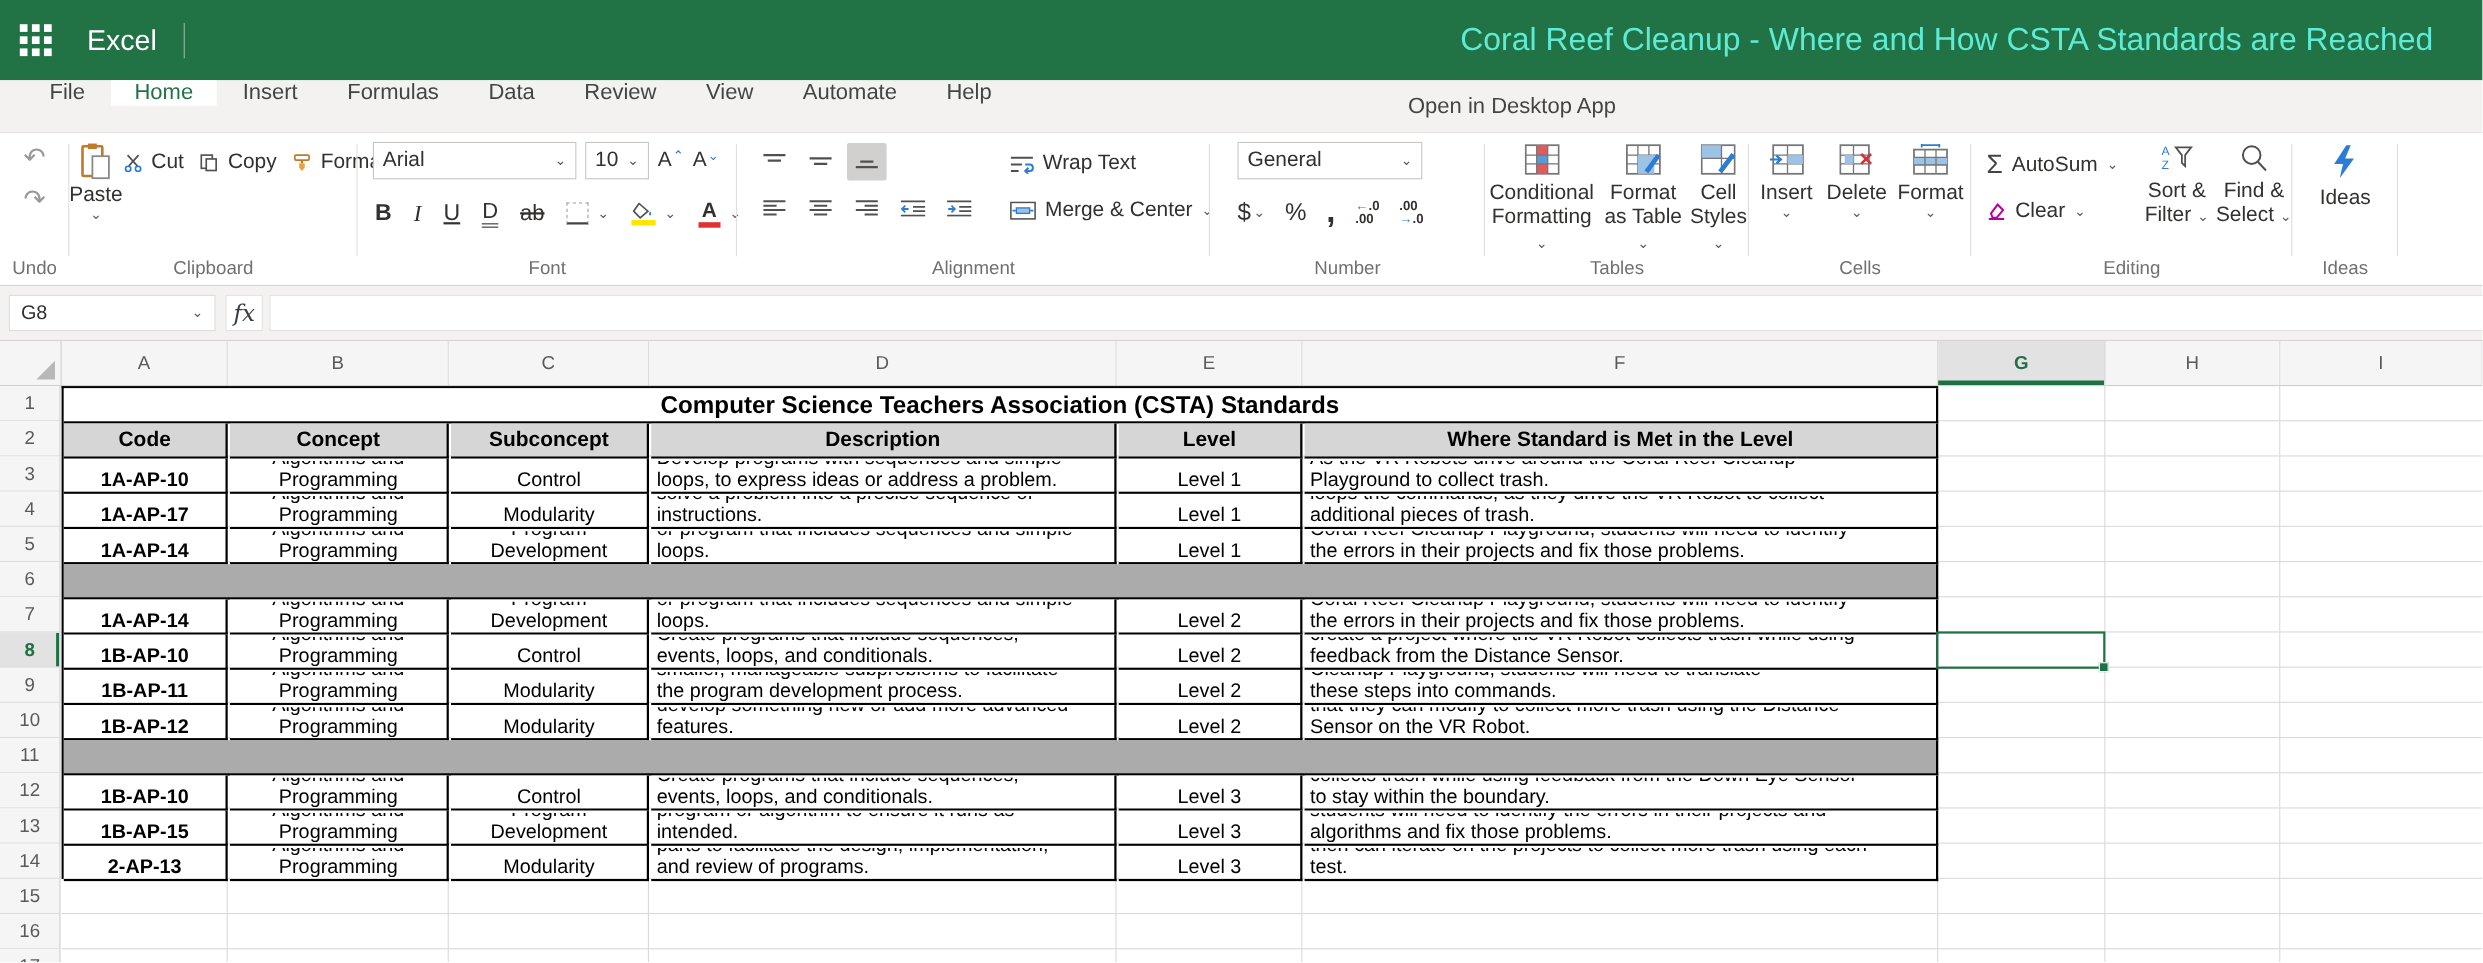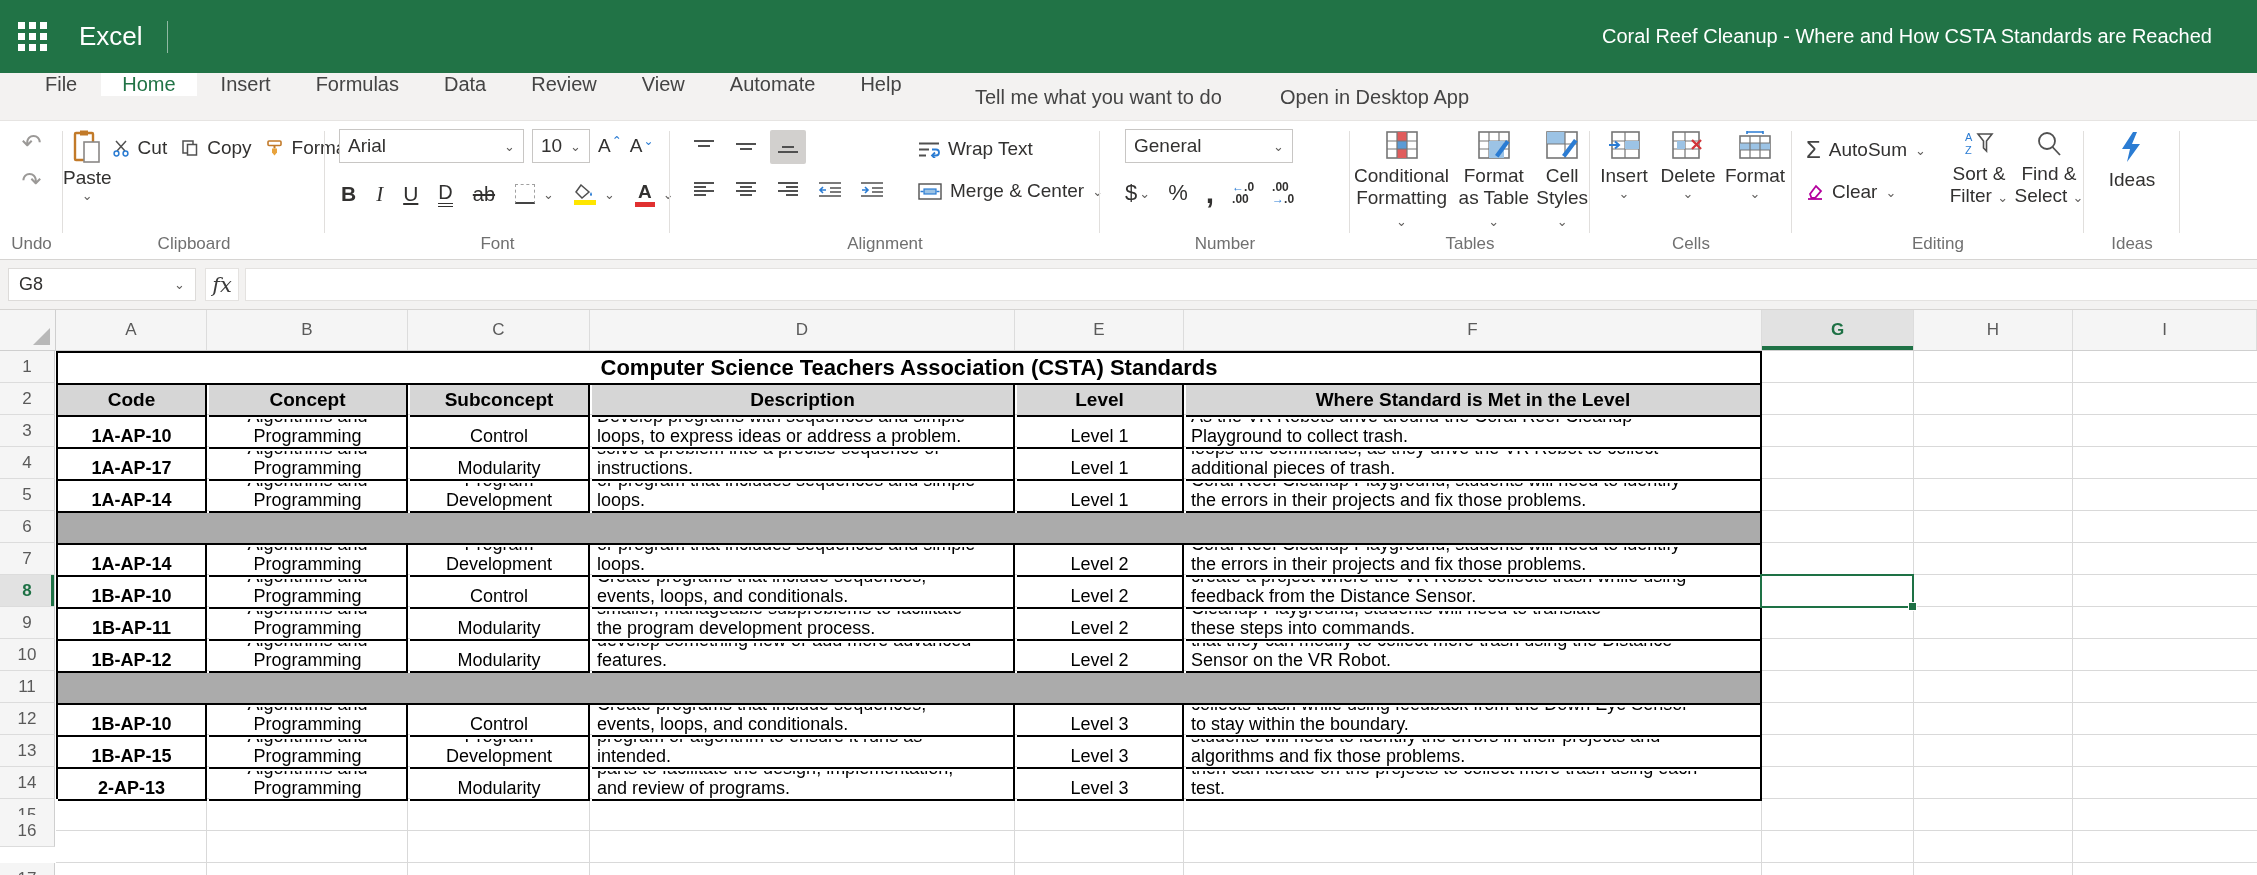--- a/index.html
+++ b/index.html
@@ -6,21 +6,21 @@
   .screen{position:relative;width:2257px;height:875px;overflow:hidden;
     font-family:"Liberation Sans","DejaVu Sans",sans-serif;background:#fff}
 
   
   .topbar{position:absolute;left:0;top:0;width:100%;height:73px;background:#217346;
     display:flex;align-items:center;color:#fff}
   .waffle{margin-left:18px;display:grid;grid-template-columns:repeat(3,7px);grid-gap:4px;cursor:pointer}
   .waffle i{width:7px;height:7px;background:#fff;display:block}
   .appname{margin-left:32px;font-size:26px;color:#fff}
   .tdiv{width:1px;height:32px;background:rgba(255,255,255,.5);margin-left:24px}
-  .doctitle{margin-left:auto;margin-right:45px;font-size:20px;color:#ffffff;white-space:nowrap}
+  .doctitle{margin-left:auto;margin-right:45px;font-size:29px;color:#5eead4;white-space:nowrap}
 
   
   .menubar{position:absolute;left:0;top:73px;width:100%;height:48px;background:#f3f2f1;
     display:flex;align-items:flex-start;font-size:20px;color:#444;border-bottom:1px solid #e6e4e2;box-sizing:border-box}
   .mtab{padding:0 21px;display:flex;align-items:center;cursor:pointer;margin-left:3px}
   .mtab.first{margin-left:24px}
   .mtab.active{background:#fff;color:#217346}
   .tellme{position:absolute;left:975px;top:0;height:48px;display:flex;align-items:center;color:#444;cursor:pointer}
   .opendesk{position:absolute;left:1280px;top:0;height:48px;display:flex;align-items:center;color:#444;cursor:pointer}
 
@@ -168,21 +168,20 @@
   <nav class="menubar">
     <span class="mtab first">File</span>
     <span class="mtab active">Home</span>
     <span class="mtab">Insert</span>
     <span class="mtab">Formulas</span>
     <span class="mtab">Data</span>
     <span class="mtab">Review</span>
     <span class="mtab">View</span>
     <span class="mtab">Automate</span>
     <span class="mtab">Help</span>
-    <span class="tellme">Tell me what you want to do</span>
     <span class="opendesk">Open in Desktop App</span>
   </nav>
 
   <section class="ribbon">
 
     <div class="rgroup g-undo">
       <div class="undoarrows">
         <span class="uarrow">↶</span>
         <span class="uarrow">↷</span>
       </div>
@@ -539,21 +538,21 @@
         <div class="rowhdr" style="top: 160px; height: 32px;">6</div>
         <div class="rowhdr" style="top: 192px; height: 32px;">7</div>
         <div class="rowhdr sel" style="top: 224px; height: 32px;">8</div>
         <div class="rowhdr" style="top: 256px; height: 32px;">9</div>
         <div class="rowhdr" style="top: 288px; height: 32px;">10</div>
         <div class="rowhdr" style="top: 320px; height: 32px;">11</div>
         <div class="rowhdr" style="top: 352px; height: 32px;">12</div>
         <div class="rowhdr" style="top: 384px; height: 32px;">13</div>
         <div class="rowhdr" style="top: 416px; height: 32px;">14</div>
         <div class="rowhdr" style="top: 448px; height: 32px;">15</div>
-        <div class="rowhdr" style="top: 464px; height: 32px;">16</div>
+        <div class="rowhdr" style="top: 480px; height: 32px;">16</div>
         <div class="rowhdr" style="top: 512px; height: 32px;">17</div>
         <div class="xtable" style="width: 1704px; height: 446px;">
           <div class="tcell title" style="left: 0px; top: 0px; width: 1704px; height: 32px;">
             <div class="cw1">Computer Science Teachers Association (CSTA) Standards</div>
           </div>
           <div class="tcell hd" style="left: 0px; top: 32px; width: 149px; height: 32px;">
             <div class="cw1">Code</div>
           </div>
           <div class="tcell hd" style="left: 151px; top: 32px; width: 199px; height: 32px;">
             <div class="cw1">Concept</div>

